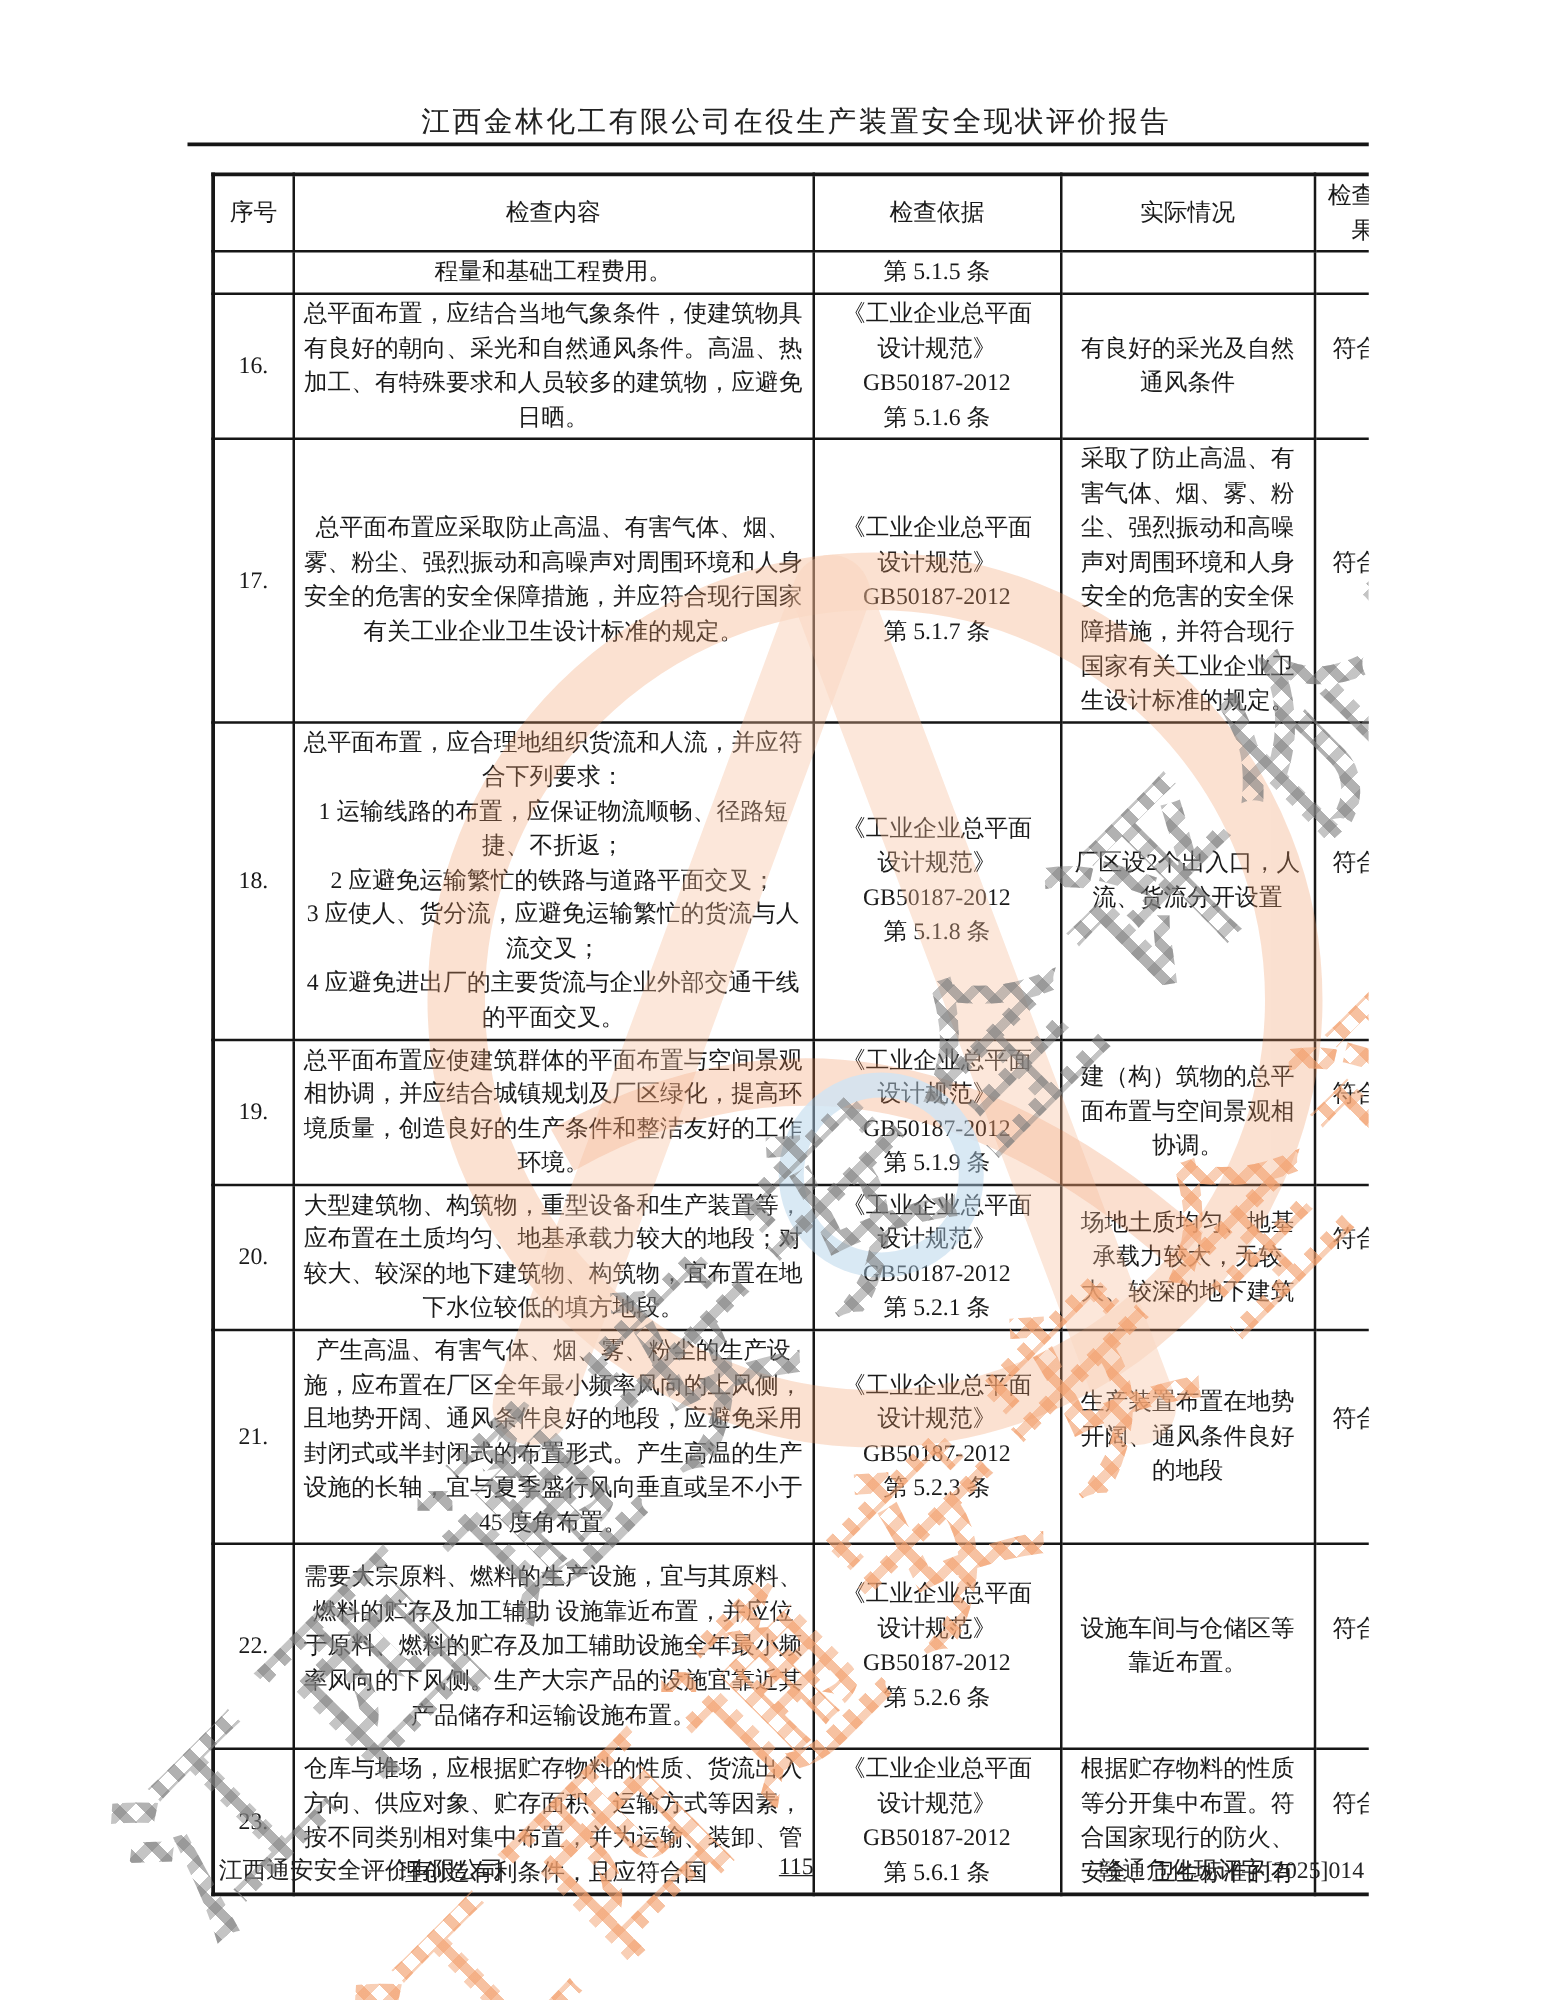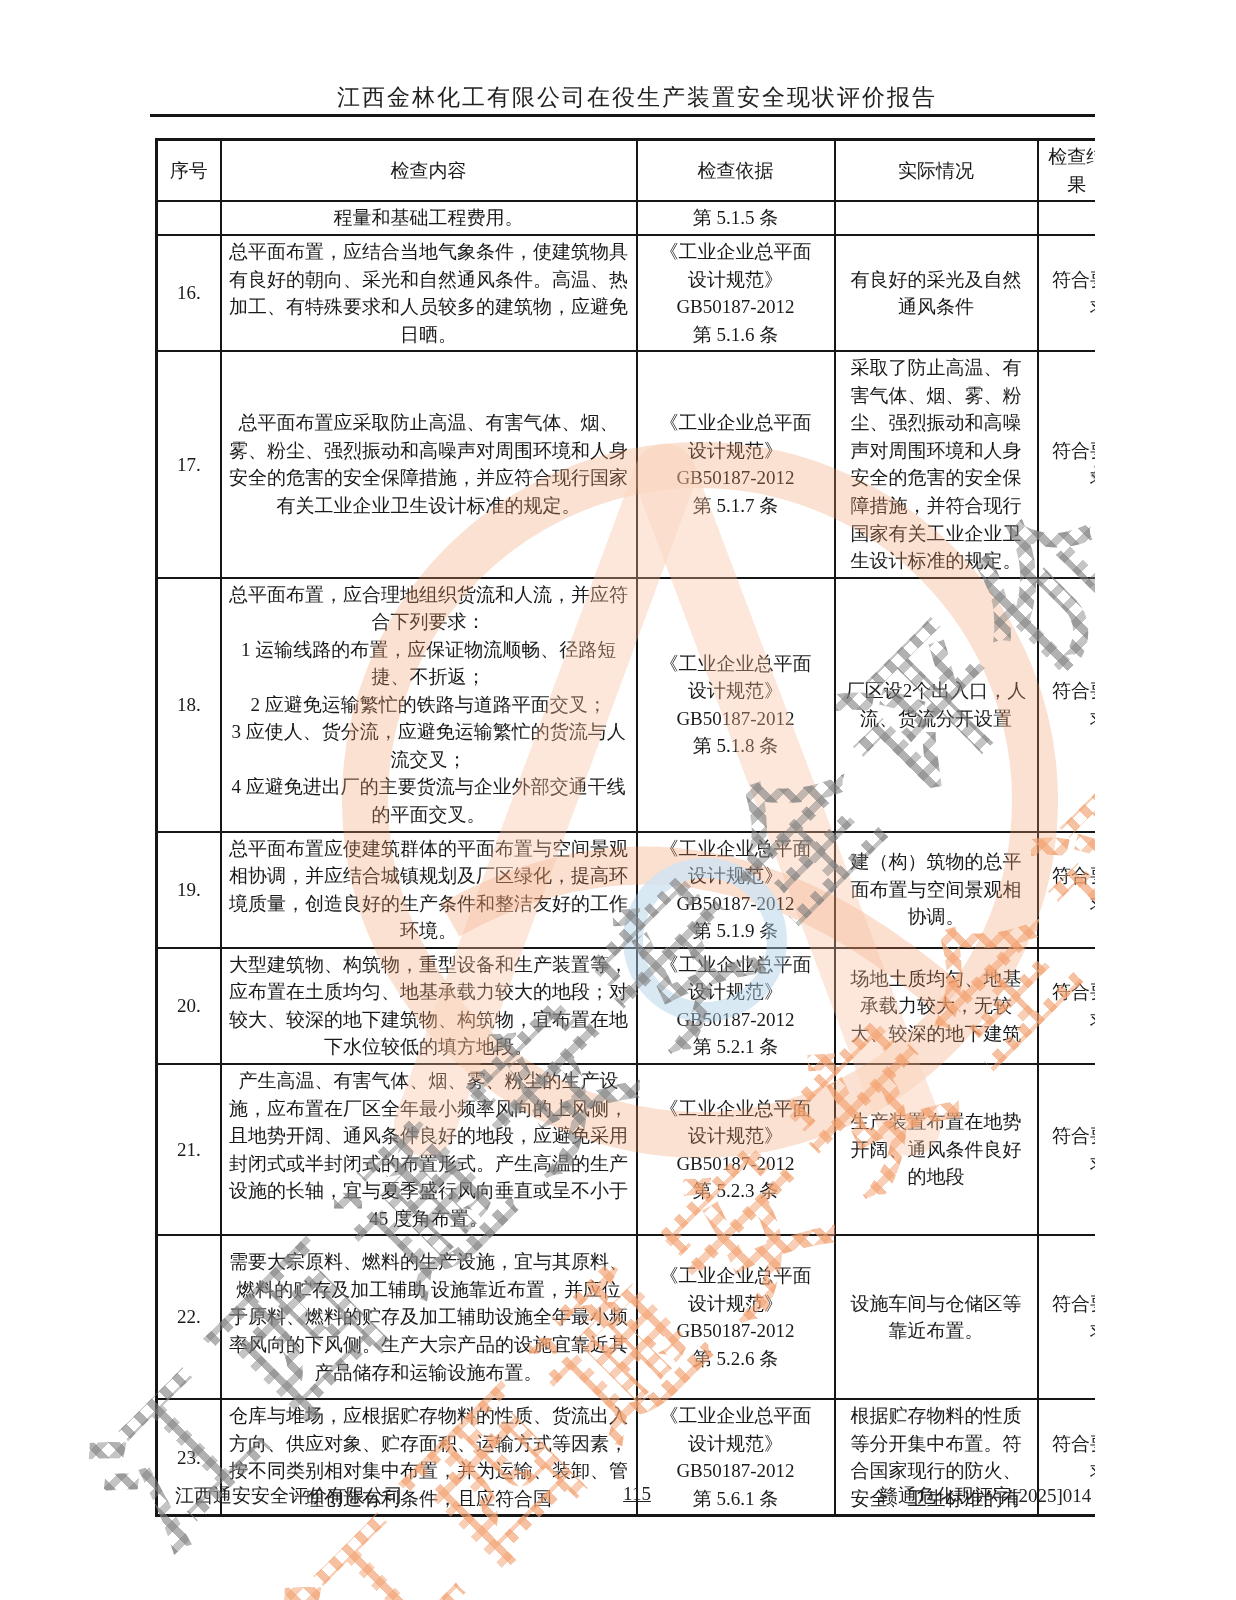--- a/index.html
+++ b/index.html
@@ -14,21 +14,21 @@
   .doc-title{
     position:absolute;left:157px;top:82px;width:960px;
     text-align:center;font-size:23px;letter-spacing:2px;
     color:#222;
   }
   .title-rule{
     position:absolute;left:150px;top:114px;width:968px;height:3px;
     background:#151515;
   }
   table.checklist{
-    position:absolute;left:155px;top:138px;
+    position:absolute;left:169px;top:138px;
     border-collapse:collapse;table-layout:fixed;width:960px;
     background:transparent;
     z-index:2;
   }
   table.checklist td,table.checklist th{
     border:2px solid #161616;
     vertical-align:middle;
     font-weight:normal;
     font-size:19px;line-height:1.45;
     padding:2px 6px;

